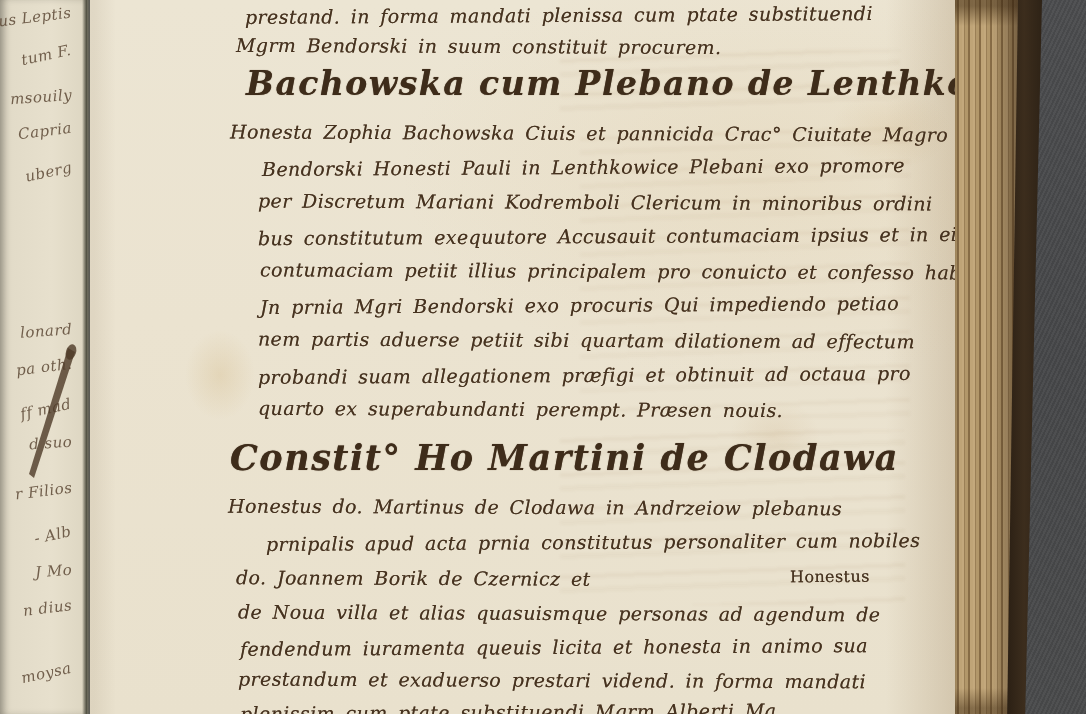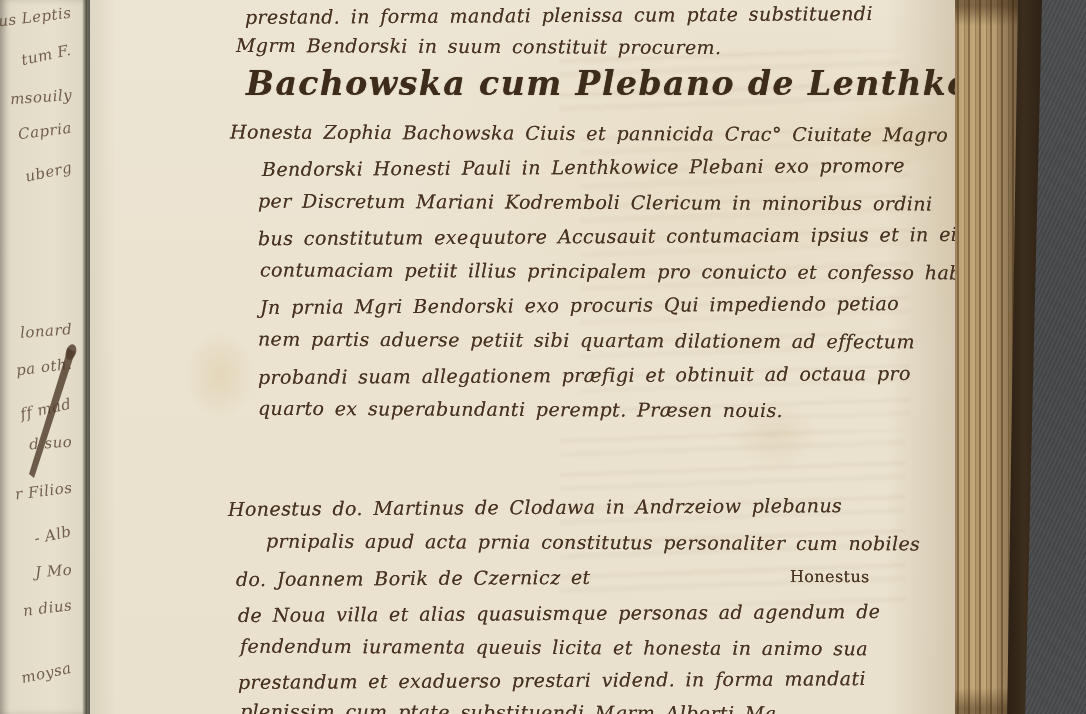--- a/index.html
+++ b/index.html
@@ -146,20 +146,21 @@
       <div class="line" style="left:140px; top:124px">Honesta Zophia Bachowska Ciuis et pannicida Crac° Ciuitate Magro</div>
       <div class="line" style="left:172px; top:158px">Bendorski Honesti Pauli in Lenthkowice Plebani exo promore</div>
       <div class="line" style="left:168px; top:193px">per Discretum Mariani Kodremboli Clericum in minoribus ordini</div>
       <div class="line" style="left:168px; top:227px">bus constitutum exequutore Accusauit contumaciam ipsius et in eius</div>
       <div class="line" style="left:170px; top:262px">contumaciam petiit illius principalem pro conuicto et confesso haberi</div>
       <div class="line" style="left:170px; top:296px">Jn prnia Mgri Bendorski exo procuris Qui impediendo petiao</div>
       <div class="line" style="left:168px; top:331px">nem partis aduerse petiit sibi quartam dilationem ad effectum</div>
       <div class="line" style="left:168px; top:366px">probandi suam allegationem præfigi et obtinuit ad octaua pro</div>
       <div class="line" style="left:168px; top:400px">quarto ex superabundanti perempt. Præsen nouis.</div>
 
+      <div class="heading" style="left:140px; top:440px; font-size:35px">Constit° Ho Martini de Clodawa</div>
       <div class="line" style="left:138px; top:498px">Honestus do. Martinus de Clodawa in Andrzeiow plebanus</div>
       <div class="line" style="left:176px; top:533px">prnipalis apud acta prnia constitutus personaliter cum nobiles</div>
       <div class="line" style="left:146px; top:569px">do. Joannem Borik de Czernicz et</div>
       <div class="line name-right" style="left:700px; top:567px">Honestus</div>
       <div class="line" style="left:148px; top:604px">de Noua villa et alias quasuismque personas ad agendum de</div>
       <div class="line" style="left:150px; top:638px">fendendum iuramenta queuis licita et honesta in animo sua</div>
       <div class="line" style="left:148px; top:671px">prestandum et exaduerso prestari vidend. in forma mandati</div>
       <div class="line" style="left:150px; top:703px">plenissim cum ptate substituendi Mgrm Alberti Ma</div>
     </div>
   </div>

